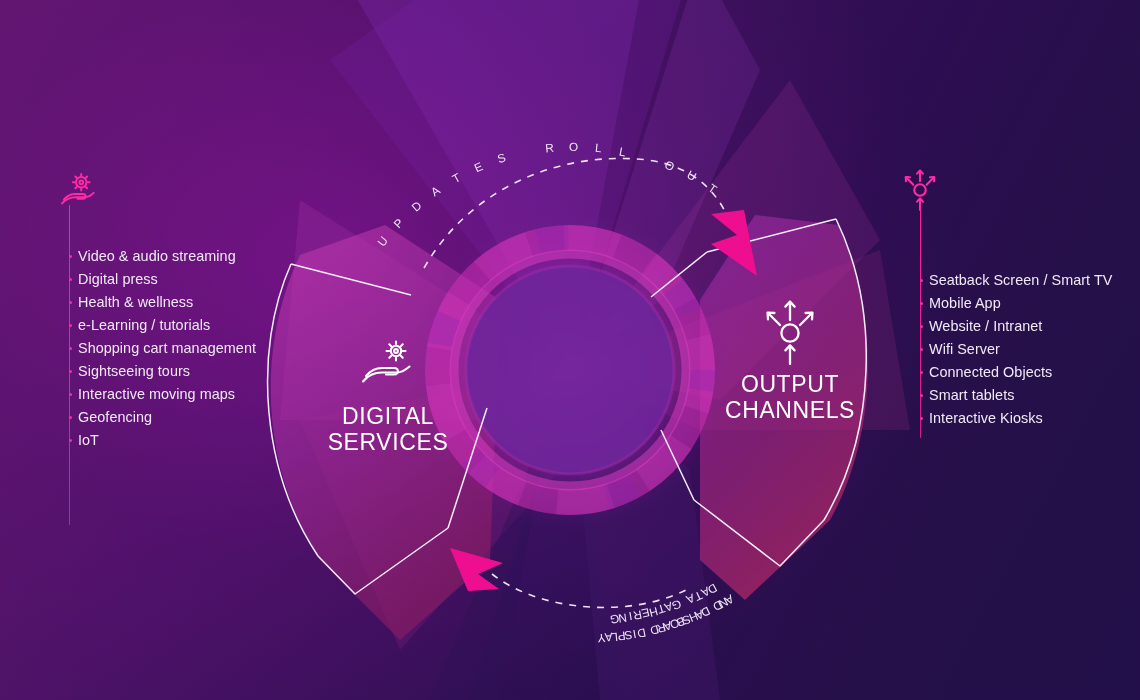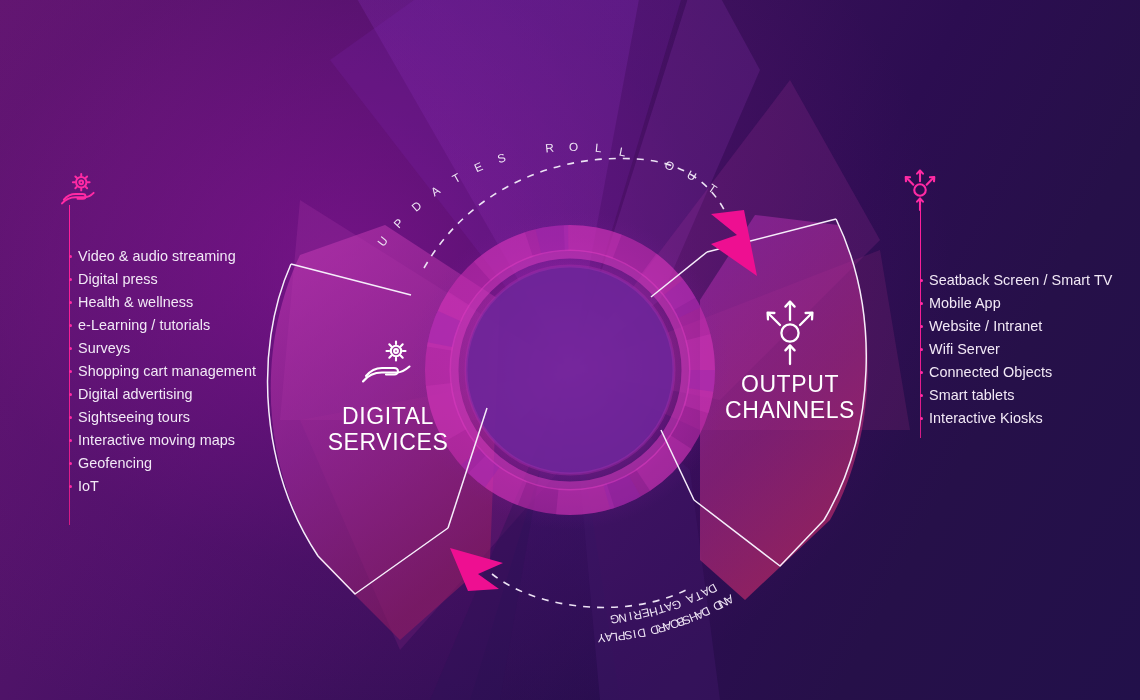--- a/index.html
+++ b/index.html
@@ -200,23 +200,21 @@
     </g>
   </svg>
 
   <div class="sidelist" style="left:69px; top:205px;">
     <div class="list-rail" style="left:0; top:0; height:320px;"></div>
     <div class="list-items" style="left:9px; top:40px;">
       <div class="list-item"><span class="dot"></span><span>Video &amp; audio streaming</span></div>
       <div class="list-item"><span class="dot"></span><span>Digital press</span></div>
       <div class="list-item"><span class="dot"></span><span>Health &amp; wellness</span></div>
       <div class="list-item"><span class="dot"></span><span>e-Learning / tutorials</span></div>
-      <div class="list-item"><span class="dot"></span><span>Surveys</span></div>
       <div class="list-item"><span class="dot"></span><span>Shopping cart management</span></div>
-      <div class="list-item"><span class="dot"></span><span>Digital advertising</span></div>
       <div class="list-item"><span class="dot"></span><span>Sightseeing tours</span></div>
       <div class="list-item"><span class="dot"></span><span>Interactive moving maps</span></div>
       <div class="list-item"><span class="dot"></span><span>Geofencing</span></div>
       <div class="list-item"><span class="dot"></span><span>IoT</span></div>
     </div>
   </div>
 
   <div class="sidelist" style="left:920px; top:205px;">
     <div class="list-rail" style="left:0; top:0; height:233px;"></div>
     <div class="list-items" style="left:9px; top:40px;margin-top:24px;">

